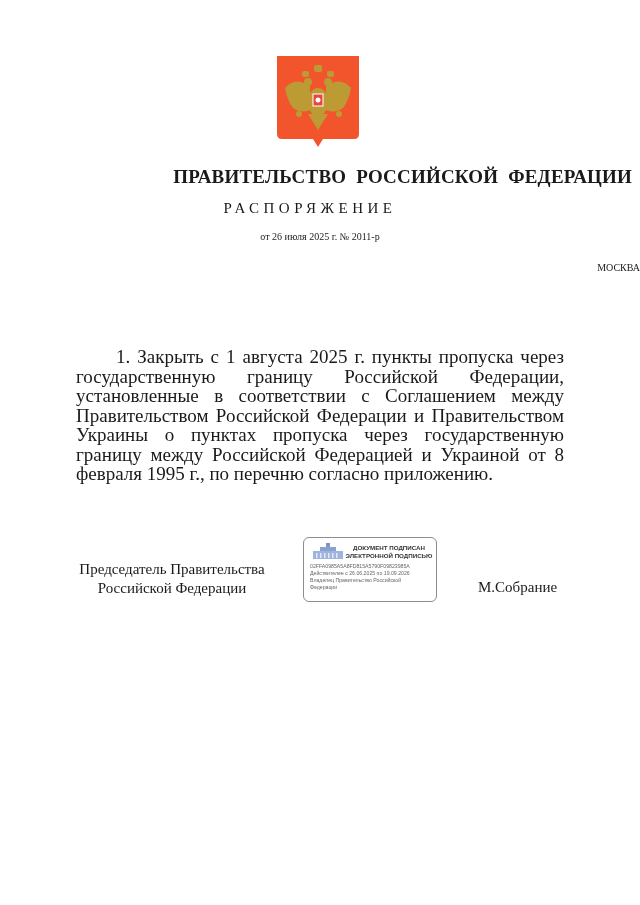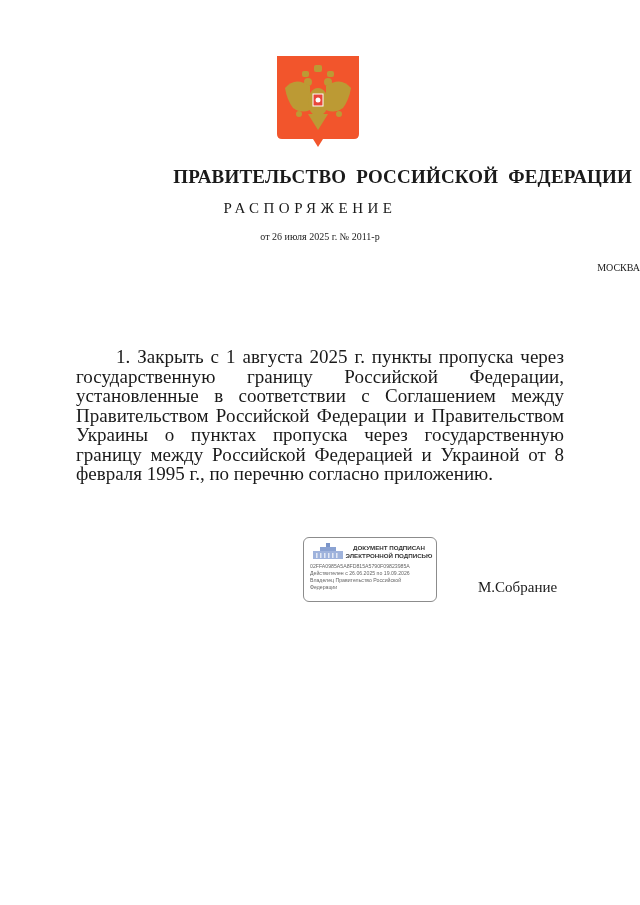--- a/index.html
+++ b/index.html
@@ -82,20 +82,22 @@
 <div class="title">ПРАВИТЕЛЬСТВО  РОССИЙСКОЙ  ФЕДЕРАЦИИ</div>
 <div class="doctype">РАСПОРЯЖЕНИЕ</div>
 <div class="dateline">от 26 июля 2025 г. № 2011-р</div>
 <div class="city">МОСКВА</div>
 
 <div class="body-text">
   <p>1. Закрыть с 1 августа 2025 г. пункты пропуска через государственную границу Российской Федерации, установленные в соответствии с Соглашением между Правительством Российской Федерации и Правительством Украины о пунктах пропуска через государственную границу между Российской Федерацией и Украиной от 8 февраля 1995 г., по перечню согласно приложению.</p>
 </div>
 
 <div class="sign-left">
+  <div>Председатель Правительства</div>
+  <div>Российской Федерации</div>
 </div>
 
 <div class="stamp">
   <div class="stamp-icon">
     <svg width="32" height="18" viewBox="0 0 32 18">
       <rect x="14" y="1" width="4" height="4" fill="#7b95c9"></rect>
       <rect x="8" y="5" width="16" height="5" fill="#8aa2d2"></rect>
       <rect x="1" y="9" width="30" height="8" fill="#9fb3dc"></rect>
       <g fill="#ffffff" opacity="0.7">
         <rect x="4" y="11" width="1.5" height="5"></rect>

